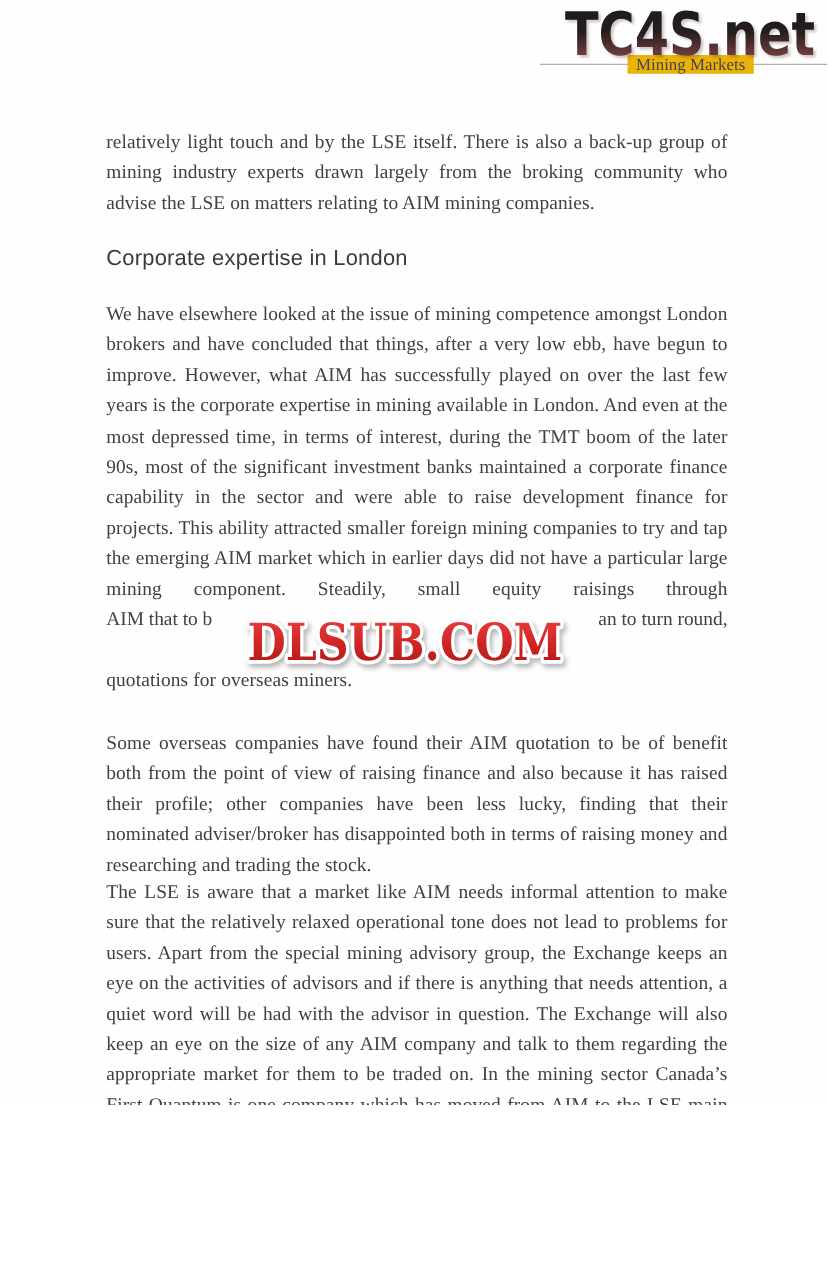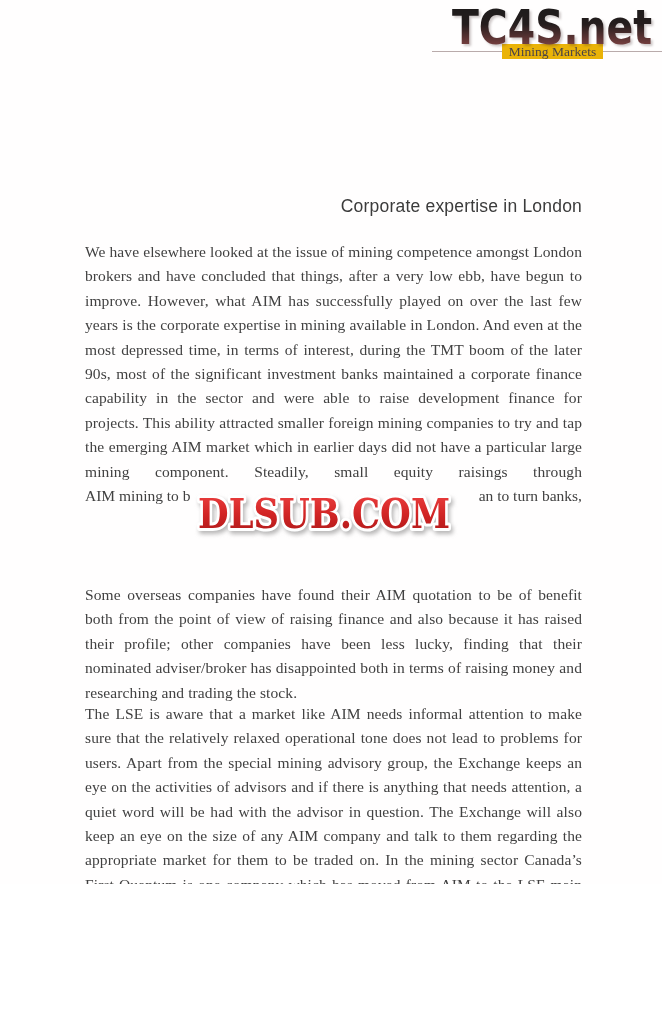--- a/index.html
+++ b/index.html
@@ -22,21 +22,21 @@
   
   .body-text {
     position:absolute; left:85px; width:497px; margin:0;
     font-size:15.5px; line-height:24.4px; text-align:justify;
     color:#414141; letter-spacing:0.1px;
   }
   .flush-last { text-align-last:justify; }
   .section-heading {
     position:absolute; left:85px; width:497px; margin:0;
     font-family:"Liberation Sans", sans-serif; font-weight:normal;
-    font-size:17.5px; line-height:21px; color:#3b3b3b; letter-spacing:0.2px;text-align:right;
+    font-size:17.5px; line-height:21px; color:#3b3b3b; letter-spacing:0.2px;
   }
   .obscured-line {
     position:absolute; left:85px; width:497px; height:24.4px;
     display:flex; justify-content:space-between;
     font-size:15.5px; line-height:24.4px; color:#414141;
   }
 
   
   .dlsub-watermark { position:absolute; top:488px; left:189px; width:270px; height:50px;
                      z-index:5; filter:drop-shadow(2px 3px 2px rgba(125,125,125,0.55)); }
@@ -59,30 +59,32 @@
         <stop offset="1" stop-color="#8a5050"></stop>
       </linearGradient>
     </defs>
     <text x="104" y="41" text-anchor="middle" font-family="DejaVu Sans, sans-serif" font-weight="bold" font-size="48" textLength="200" lengthAdjust="spacingAndGlyphs" fill="url(#tc4sGrad)">TC4S.net</text>
   </svg>
   <div class="header-rule"></div>
   <div class="header-tagline">
     <span>Mining Markets</span>
   </div>
 
+  <p class="body-text" style="top:102px">relatively light touch and by the LSE itself. There is also a back-up group of mining industry experts drawn largely from the broking community who advise the LSE on matters relating to AIM mining companies.</p>
 
   <h2 class="section-heading" style="top:196px">Corporate expertise in London</h2>
 
   <p class="body-text flush-last" style="top:240px">We have elsewhere looked at the issue of mining competence amongst London brokers and have concluded that things, after a very low ebb, have begun to improve. However, what AIM has successfully played on over the last few years is the corporate expertise in mining available in London. And even at the most depressed time, in terms of interest, during the TMT boom of the later 90s, most of the significant investment banks maintained a corporate finance capability in the sector and were able to raise development finance for projects. This ability attracted smaller foreign mining companies to try and tap the emerging AIM market which in earlier days did not have a particular large mining component. Steadily, small equity raisings through</p>
 
   <div class="obscured-line" style="top:484px">
-    <span>AIM mining to b</span>
-    <span>an to turn banks,</span>
+    <span>AIM that to b</span>
+    <span>an to turn round,</span>
   </div>
 
+  <p class="body-text" style="top:533px">quotations for overseas miners.</p>
 
   <p class="body-text" style="top:583px">Some overseas companies have found their AIM quotation to be of benefit both from the point of view of raising finance and also because it has raised their profile; other companies have been less lucky, finding that their nominated adviser/broker has disappointed both in terms of raising money and researching and trading the stock.</p>
 
   <p class="body-text" style="top:702px">The LSE is aware that a market like AIM needs informal attention to make sure that the relatively relaxed operational tone does not lead to problems for users. Apart from the special mining advisory group, the Exchange keeps an eye on the activities of advisors and if there is anything that needs attention, a quiet word will be had with the advisor in question. The Exchange will also keep an eye on the size of any AIM company and talk to them regarding the appropriate market for them to be traded on. In the mining sector Canada’s First Quantum is one company which has moved from AIM to the LSE main market.</p>
 
   <svg class="dlsub-watermark" viewBox="0 0 270 50" xmlns="http://www.w3.org/2000/svg" aria-hidden="true">
     <defs>
       <linearGradient id="dlsubGrad" x1="0" y1="0" x2="0" y2="1">
         <stop offset="0" stop-color="#ef4343"></stop>
         <stop offset="0.5" stop-color="#d22525"></stop>

